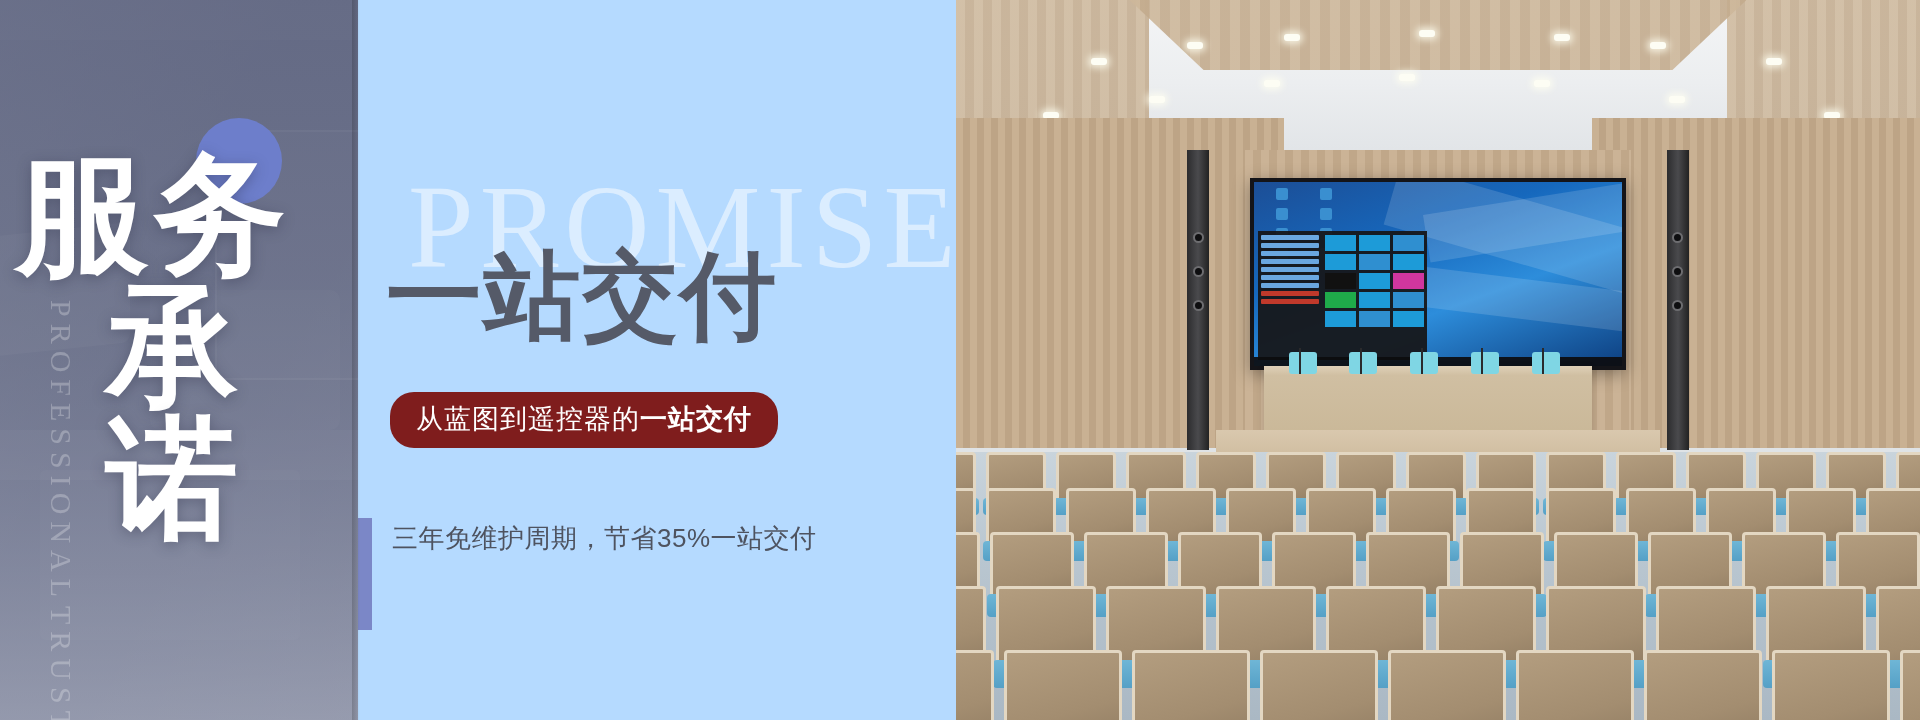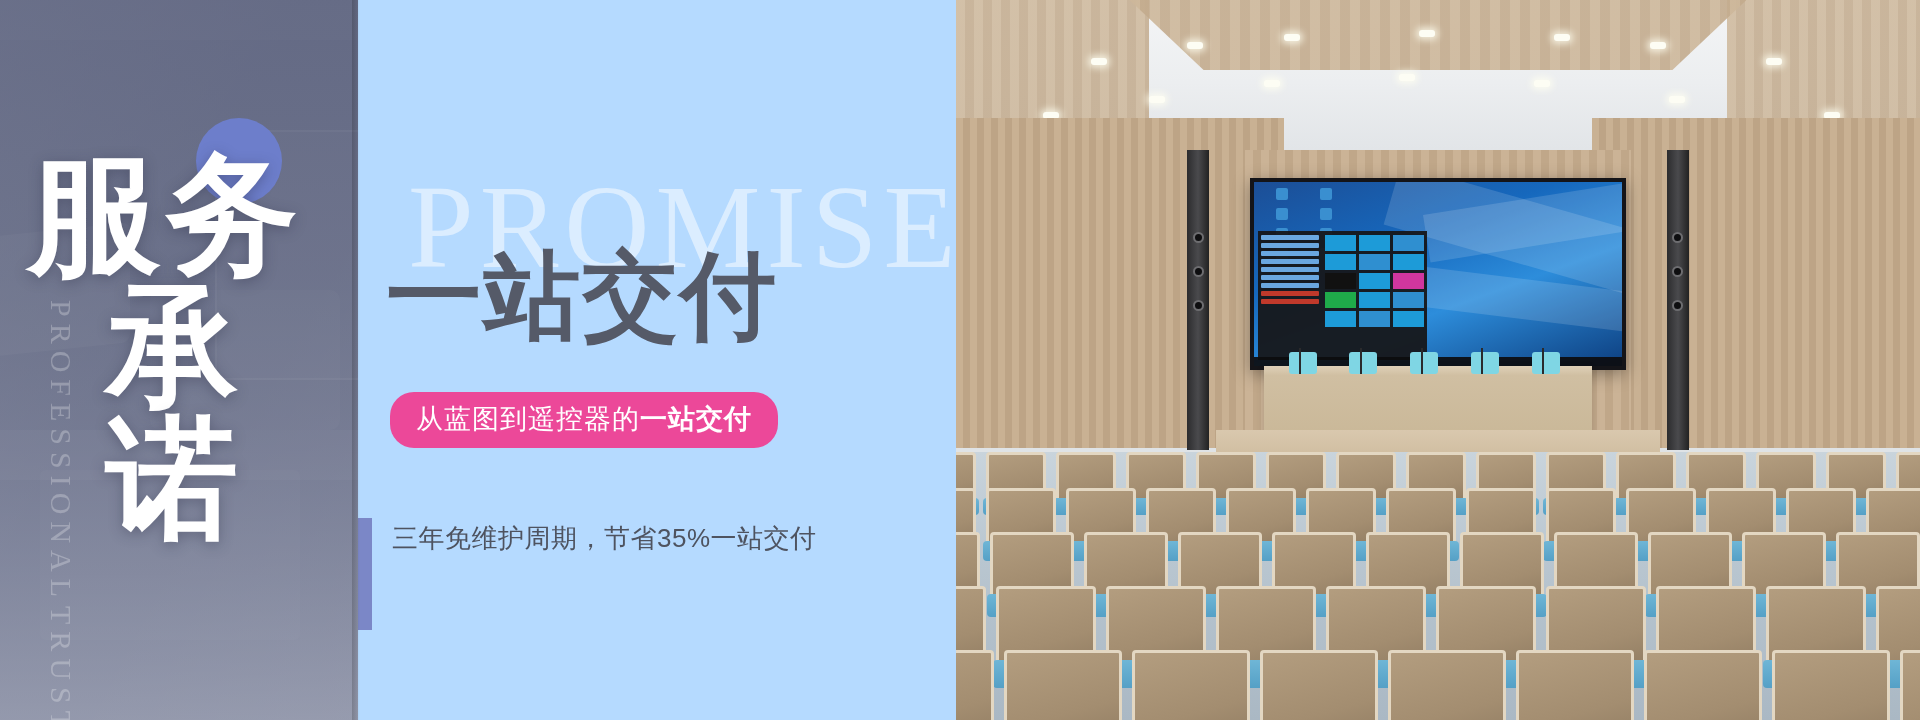--- a/index.html
+++ b/index.html
@@ -39,39 +39,39 @@
 
   .vert-eng{ position:absolute; left:44px; top:300px; z-index:4;
              writing-mode:vertical-rl; display:flex; gap:2px;
              font-family:"Liberation Serif","DejaVu Serif",serif;
              font-size:30px; letter-spacing:7px; color:rgba(255,255,255,.26); }
   .vert-eng span{ white-space:nowrap; }
 
   .cn-big{ position:absolute; z-index:5; color:#fff; font-weight:700;
            font-family:"DejaVu Serif","Liberation Serif",serif;
            text-shadow:0 3px 14px rgba(40,44,66,.35); }
-  .cn-line1{ left:28px; top:148px; font-size:132px; letter-spacing:6px; line-height:1; }
+  .cn-line1{ left:16px; top:148px; font-size:132px; letter-spacing:6px; line-height:1; }
   .cn-line2{ left:106px; top:280px; font-size:132px; letter-spacing:6px; line-height:1; }
 
   .blue-dot{ position:absolute; left:196px; top:118px; width:86px; height:86px;
              border-radius:50%; background:#6d7ecb; z-index:3; }
 
   
   .center-panel{ position:relative; width:598px; height:720px; flex:0 0 598px;
                  background:#b5daff; overflow:hidden; }
   .watermark{ position:absolute; left:50px; top:160px; z-index:1;
               font-family:"Liberation Serif","DejaVu Serif",serif;
               font-size:118px; font-weight:400; letter-spacing:6px; white-space:nowrap;
               color:rgba(255,255,255,.52); }
   .headline{ position:absolute; left:28px; top:248px; z-index:2;
              font-family:"DejaVu Serif","Liberation Serif",serif;
              font-size:96px; font-weight:700; letter-spacing:2px; color:#555a68;
              white-space:nowrap; line-height:1; }
   .pill{ position:absolute; left:32px; top:392px; z-index:3;
-         background:#ec4899; color:#fff; border-radius:24px;
+         background:#7f1d1d; color:#fff; border-radius:24px;
          padding:9px 26px 11px 26px; font-size:27px; letter-spacing:1px;
          white-space:nowrap; display:inline-block; }
   .pill b{ font-weight:700; }
 
   .body-wrap{ position:absolute; left:0; top:518px; z-index:3; display:flex; }
   .accent-bar{ width:14px; height:112px; background:#7b87c7; margin-right:20px; flex:0 0 14px; }
   .body-lines{ color:#4e5360; font-size:26px; line-height:41px; letter-spacing:.5px; }
   .body-lines div{ white-space:nowrap; }
 
   

